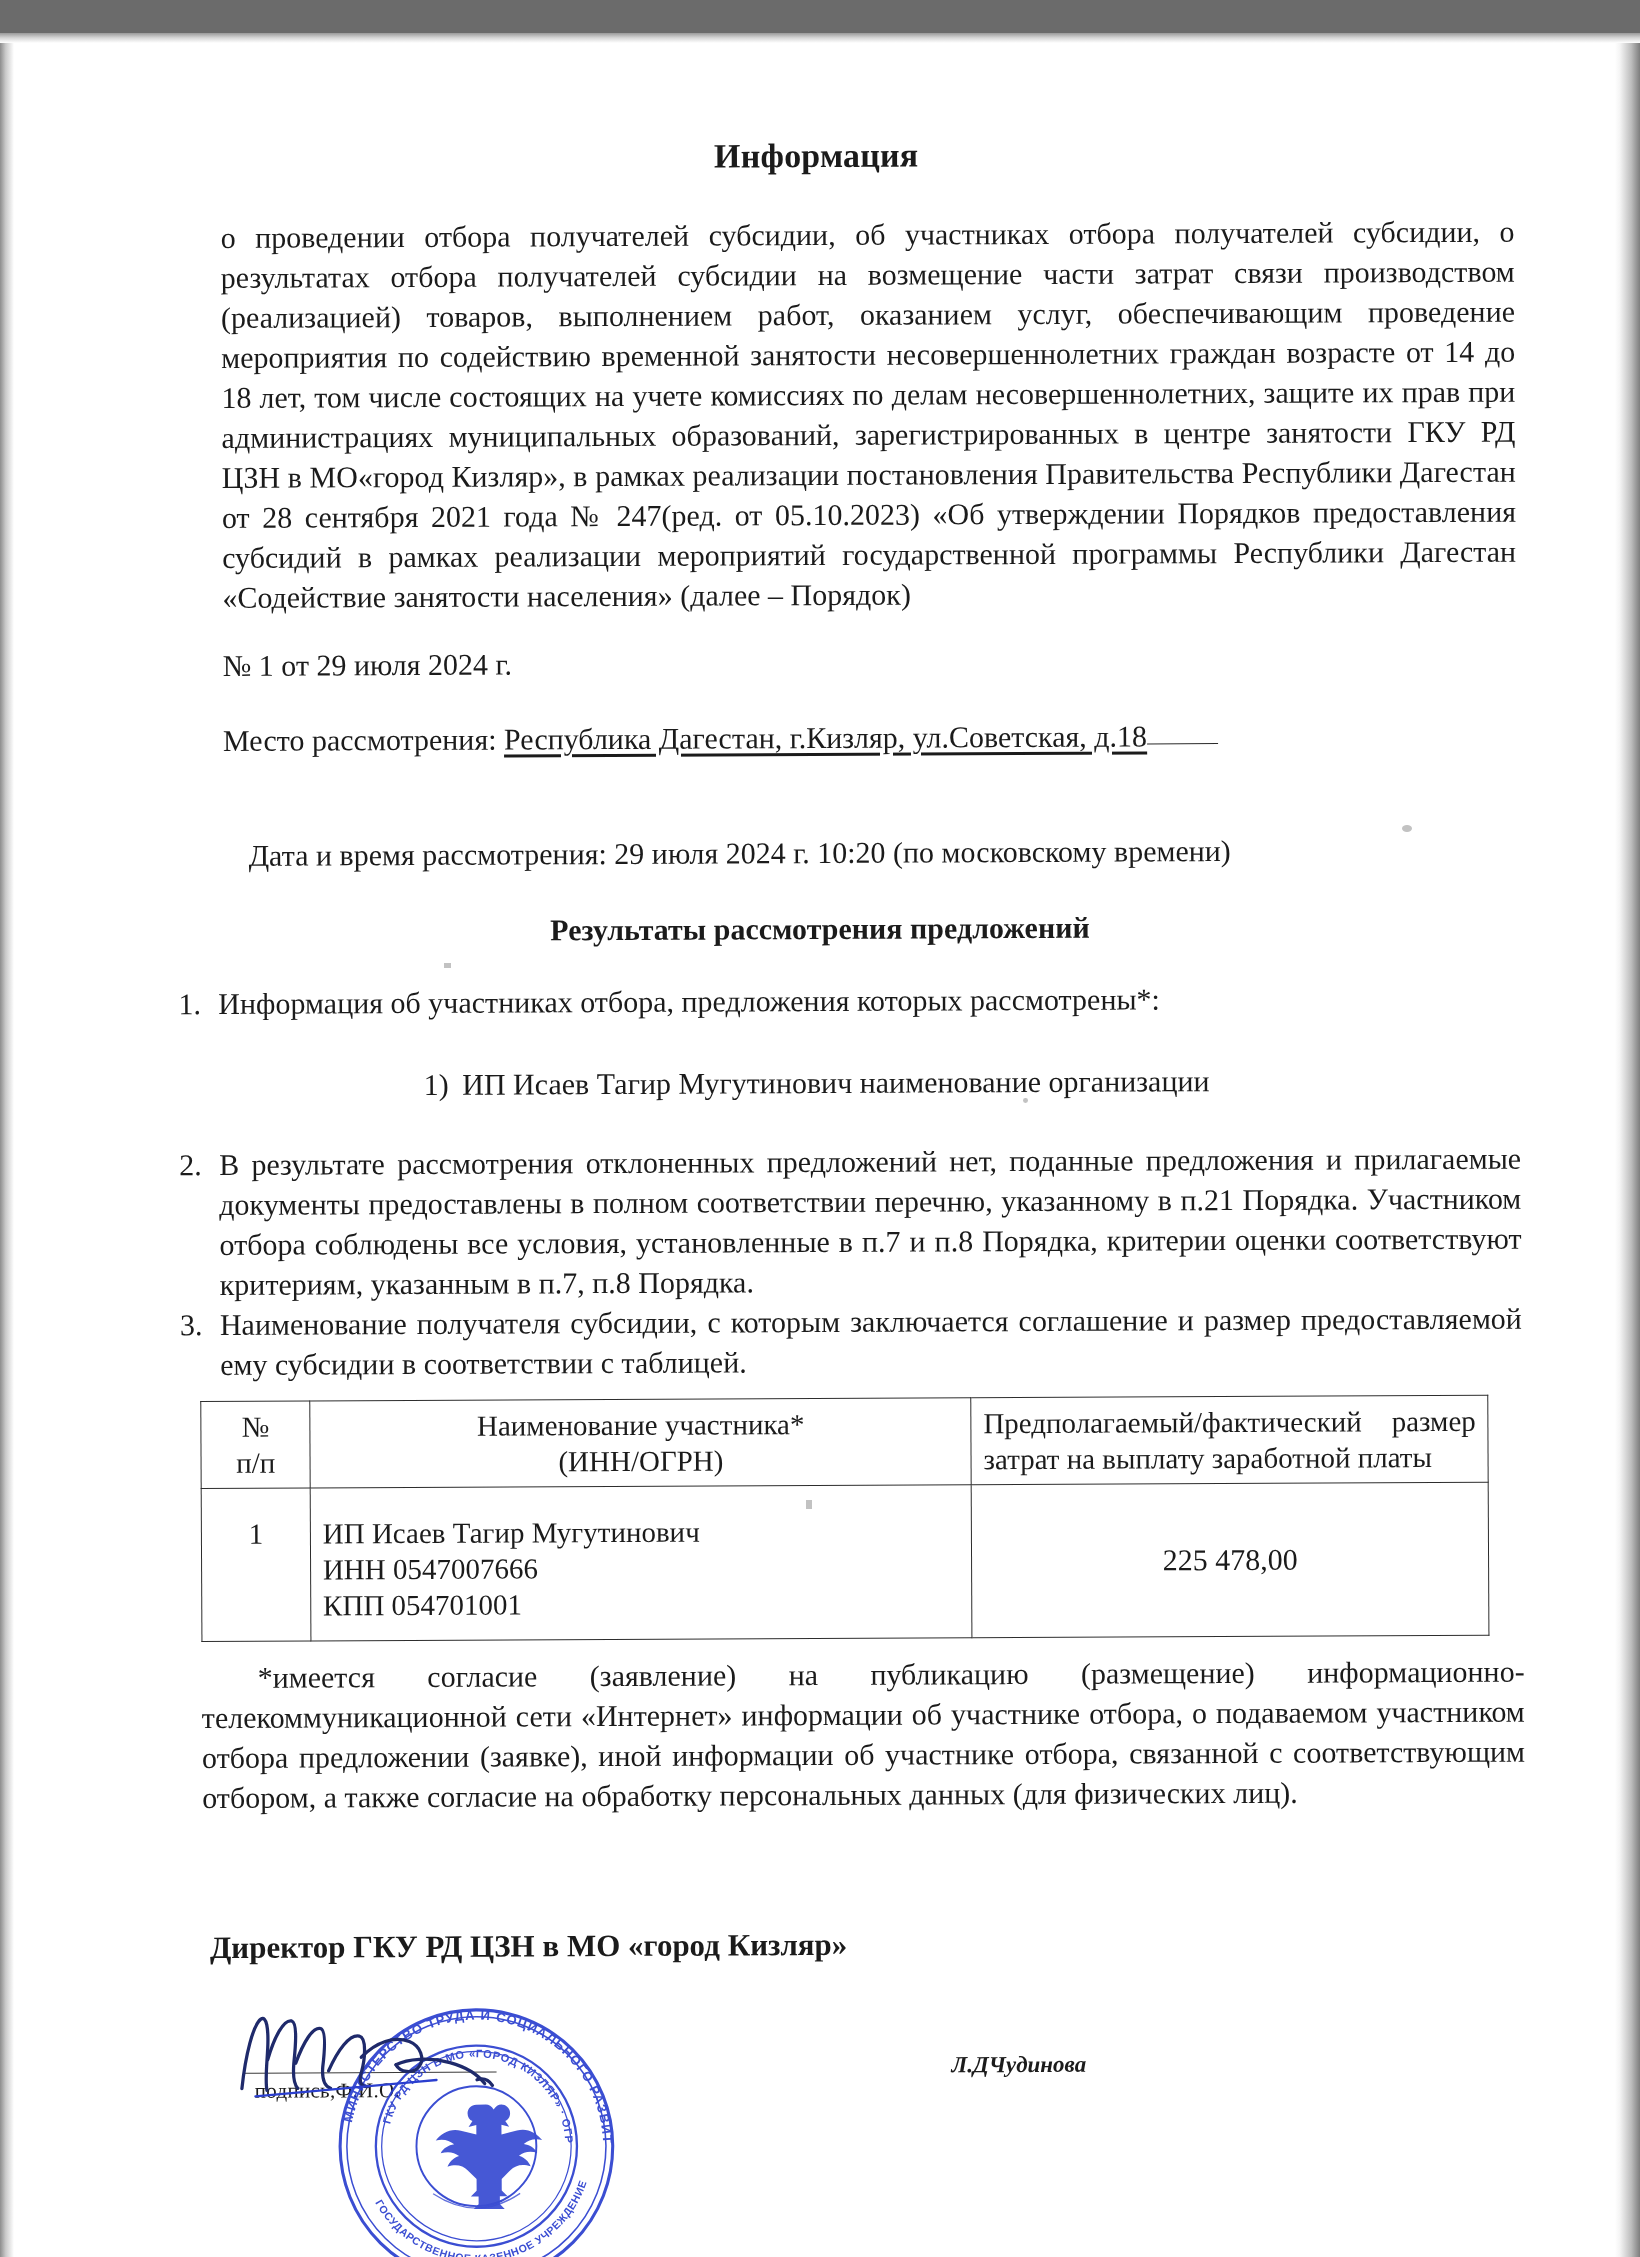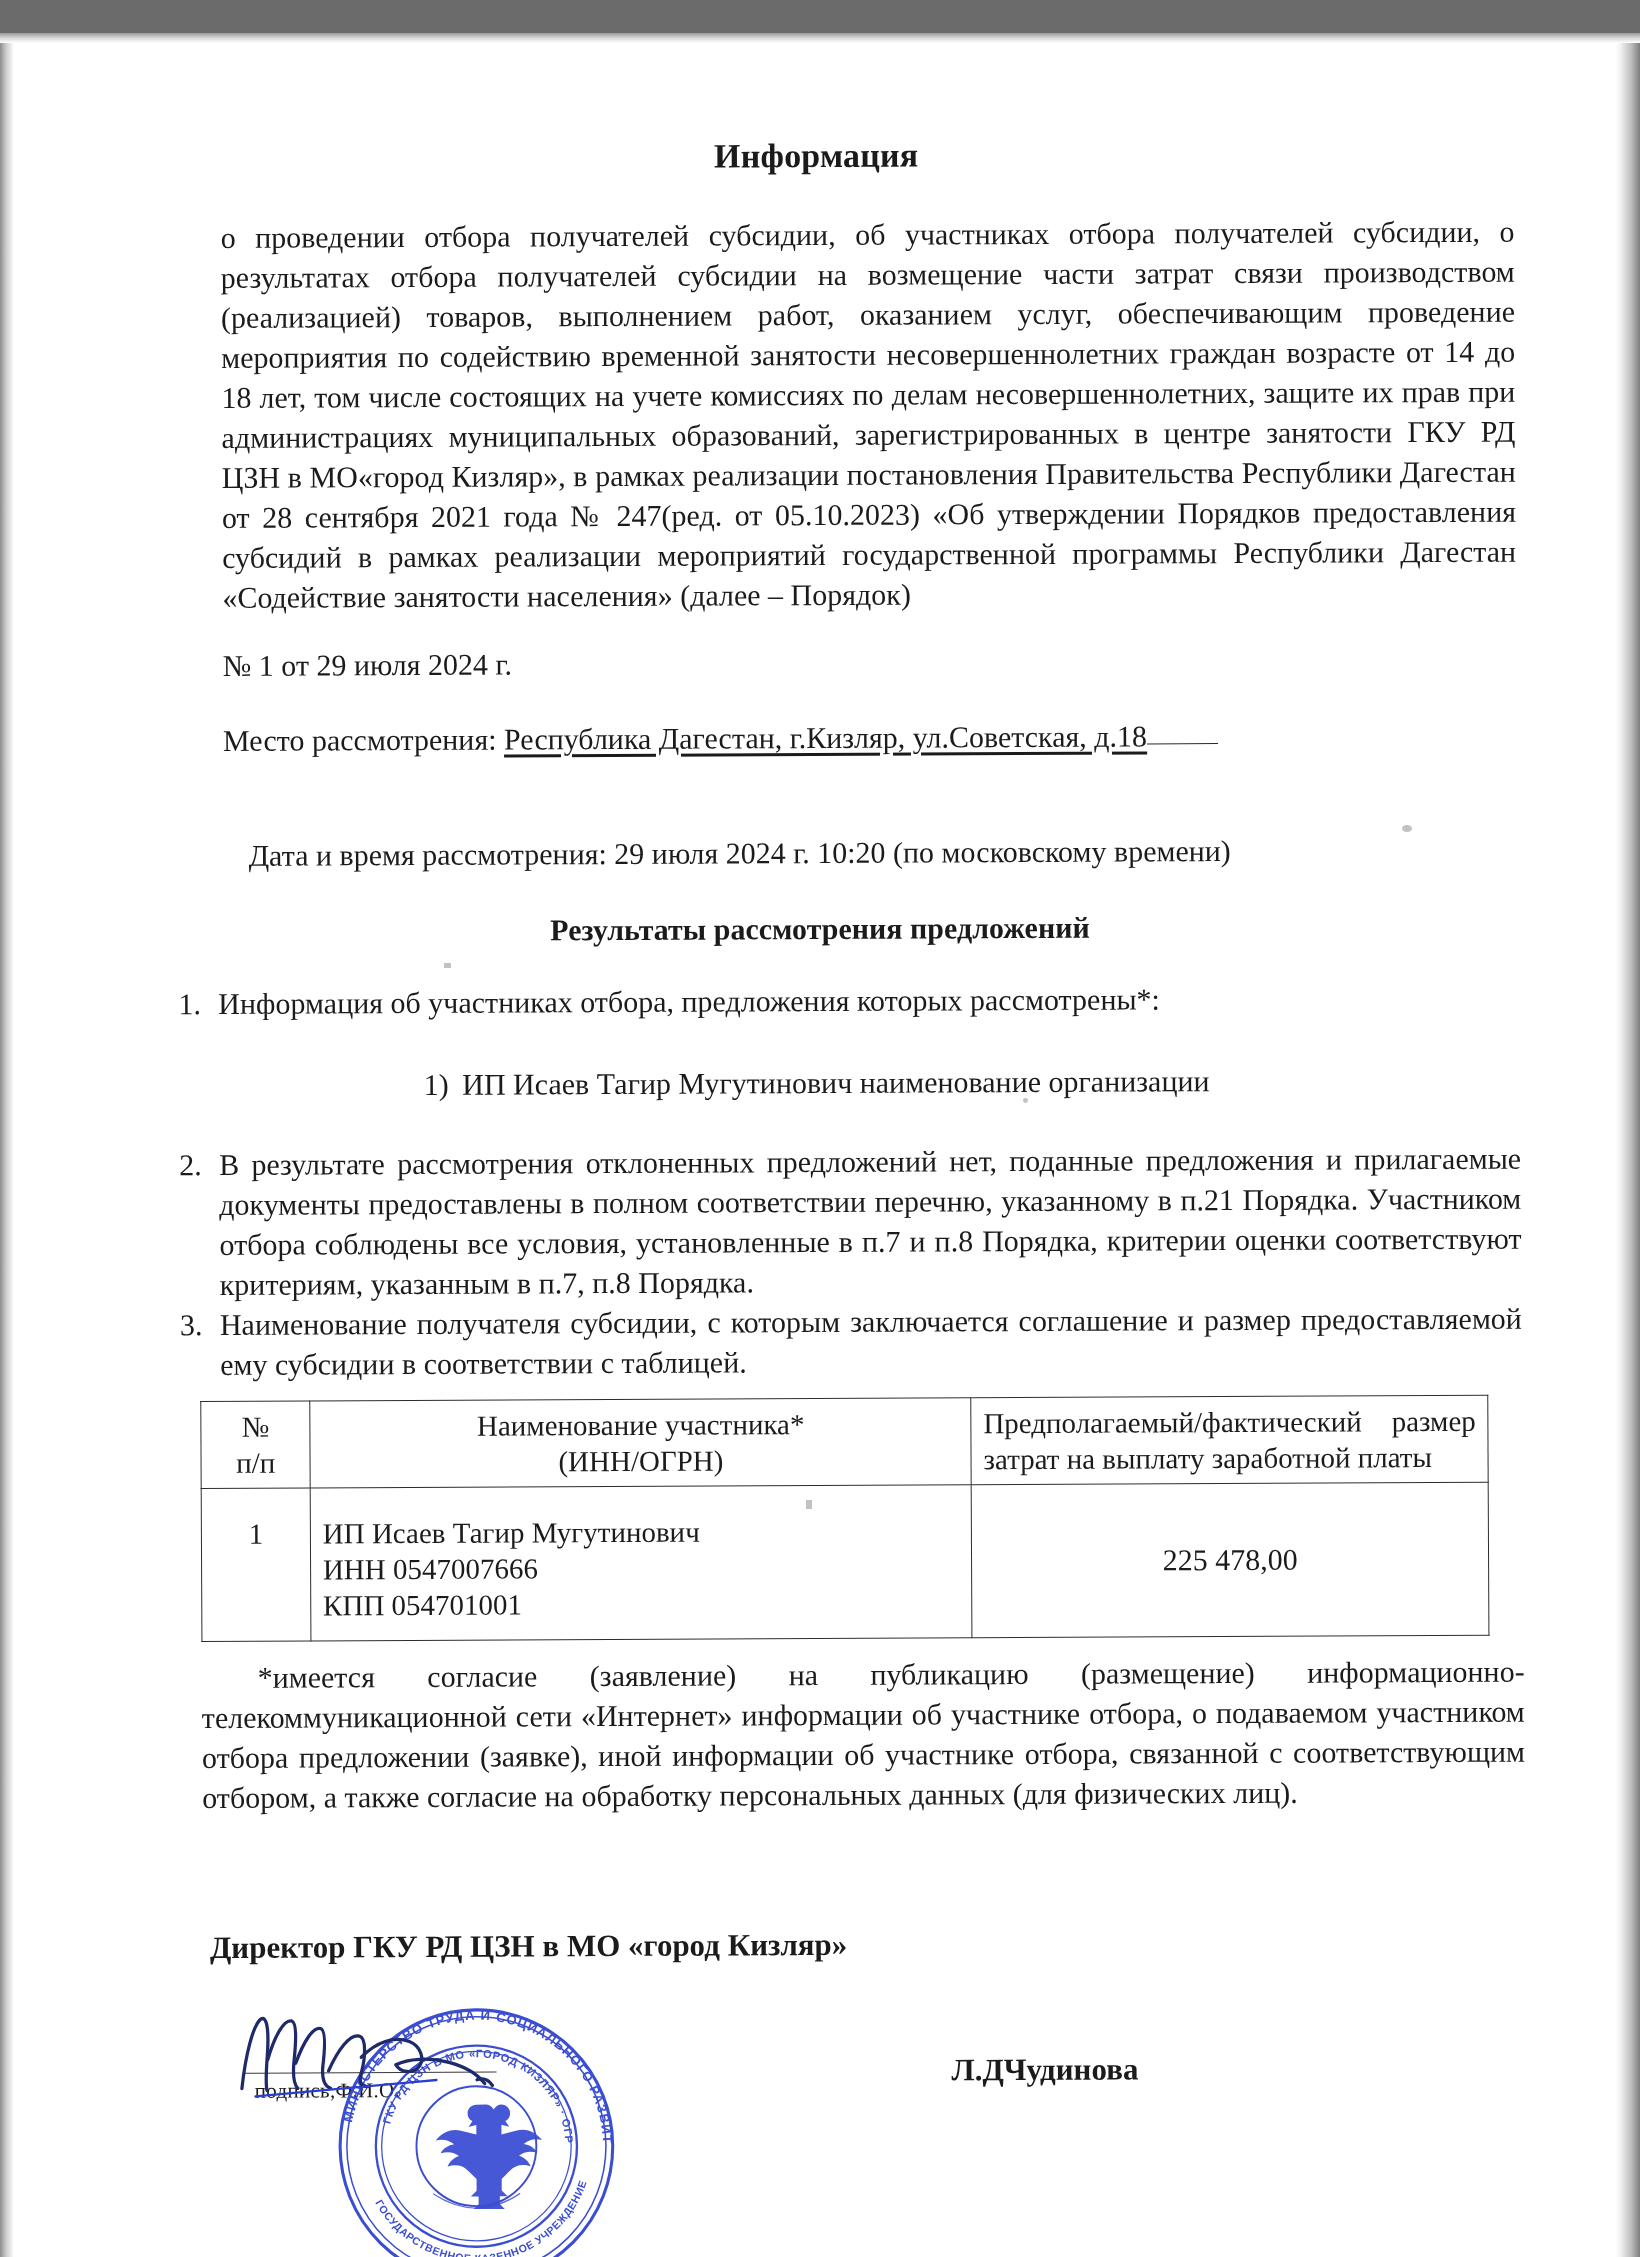--- a/index.html
+++ b/index.html
@@ -225,23 +225,24 @@
     position: absolute;
     left: 249px;
     top: 2043px;
     font-size: 21px;
     letter-spacing: 0.3px;
   }
   .sig-name {
     position: absolute;
     left: 946px;
     top: 2020px;
-    font-size: 31px;
+    font-size: 23px;
     font-weight: bold;
     white-space: nowrap;
+    font-style: italic;
   }
 
   
   .handwriting {
     position: absolute;
     left: 230px;
     top: 1968px;
     width: 319px;
     height: 106px;
     z-index: 22;

